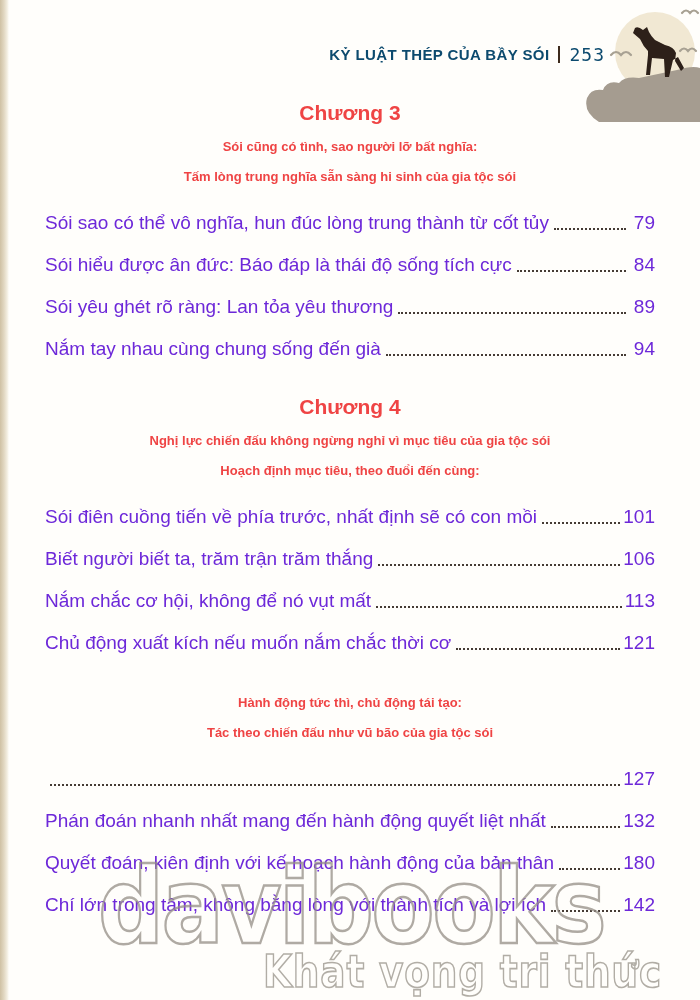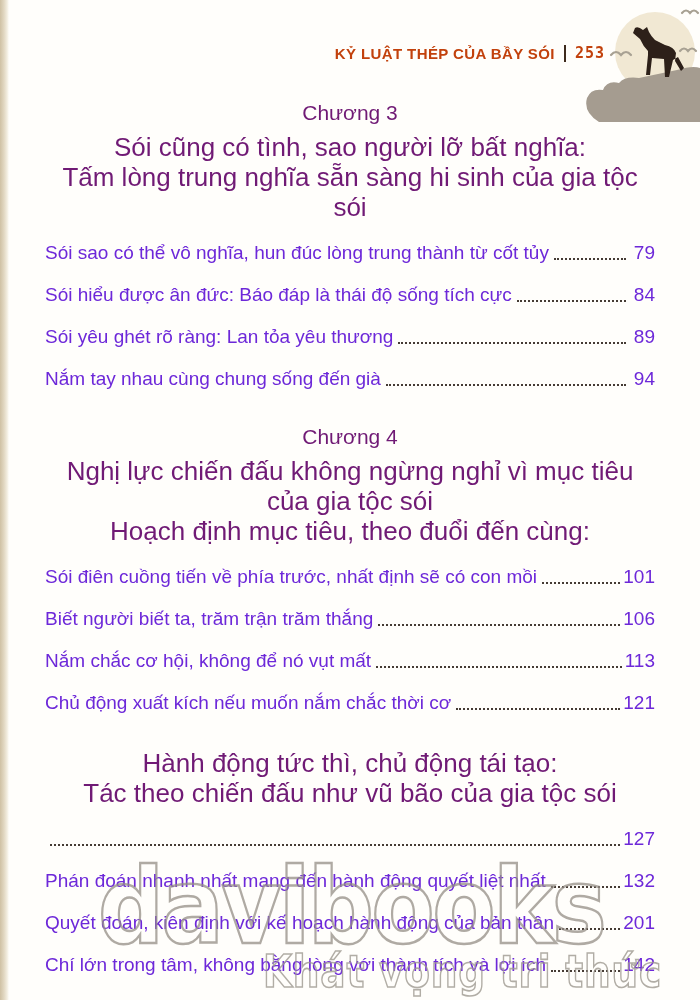--- a/index.html
+++ b/index.html
@@ -15,35 +15,35 @@
   }
   
   .edge-left {
     position:absolute; left:0; top:0; width:9px; height:100%;
     background:linear-gradient(to right,#cfc1a4 0%,#e2d8c2 45%,#f3eee1 80%,rgba(255,255,255,0) 100%);
   }
   
   .header {
     position:absolute; top:44px; right:95px;
     display:flex; align-items:center; gap:9px;
-    color:#c2410c;
+    color:#0c4a6e;
   }
   .header .title { font-size:15px; font-weight:bold; letter-spacing:0.4px; white-space:nowrap; }
   .header .divider { width:2px; height:17px; background:#3d2a1c; }
-  .header .pagenum { font-family:"DejaVu Sans Mono", monospace; font-size:15px; font-weight:bold; letter-spacing:1px; }
+  .header .pagenum { font-family:"DejaVu Sans Mono", monospace; font-size:18px; font-weight:normal; letter-spacing:1px; }
   .logo { position:absolute; top:0; right:0; width:115px; height:122px; }
 
   
   .content { position:absolute; top:84px; left:45px; right:45px; color:#2a211d; }
   .chapter { padding-top:0; }
   .chapter.first { padding-top:16px; }
   .chapter + .chapter { margin-top:24px; }
-  .chapter-heading { text-align:center; font-weight:normal; color:#701a75; }
+  .chapter-heading { text-align:center; font-weight:bold; color:#ef4444; }
   .chapter-label { font-size:21px; line-height:26px; margin-bottom:6px; }
-  .chapter-sub { font-size:26px; line-height:30px; }
+  .chapter-sub { font-size:13px; line-height:30px; }
   .entries { margin-top:10px; }
   .entry {
     display:flex; align-items:baseline;
     font-size:19px; line-height:22px; padding:10px 0;
     color:#6d28d9;
   }
   .entry .etitle { white-space:nowrap; }
   .entry .leader {
     flex:1; min-width:12px;
     border-bottom:2px dotted #453b34;
@@ -165,21 +165,21 @@
           <span class="epage">127</span>
         </div>
         <div class="entry">
           <span class="etitle">Phán đoán nhanh nhất mang đến hành động quyết liệt nhất</span>
           <span class="leader"></span>
           <span class="epage">132</span>
         </div>
         <div class="entry">
           <span class="etitle">Quyết đoán, kiên định với kế hoạch hành động của bản thân</span>
           <span class="leader"></span>
-          <span class="epage">201</span>
+          <span class="epage">180</span>
         </div>
         <div class="entry">
           <span class="etitle">Chí lớn trong tâm, không bằng lòng với thành tích và lợi ích</span>
           <span class="leader"></span>
           <span class="epage">142</span>
         </div>
       </div>
     </section>
 
   </div>

